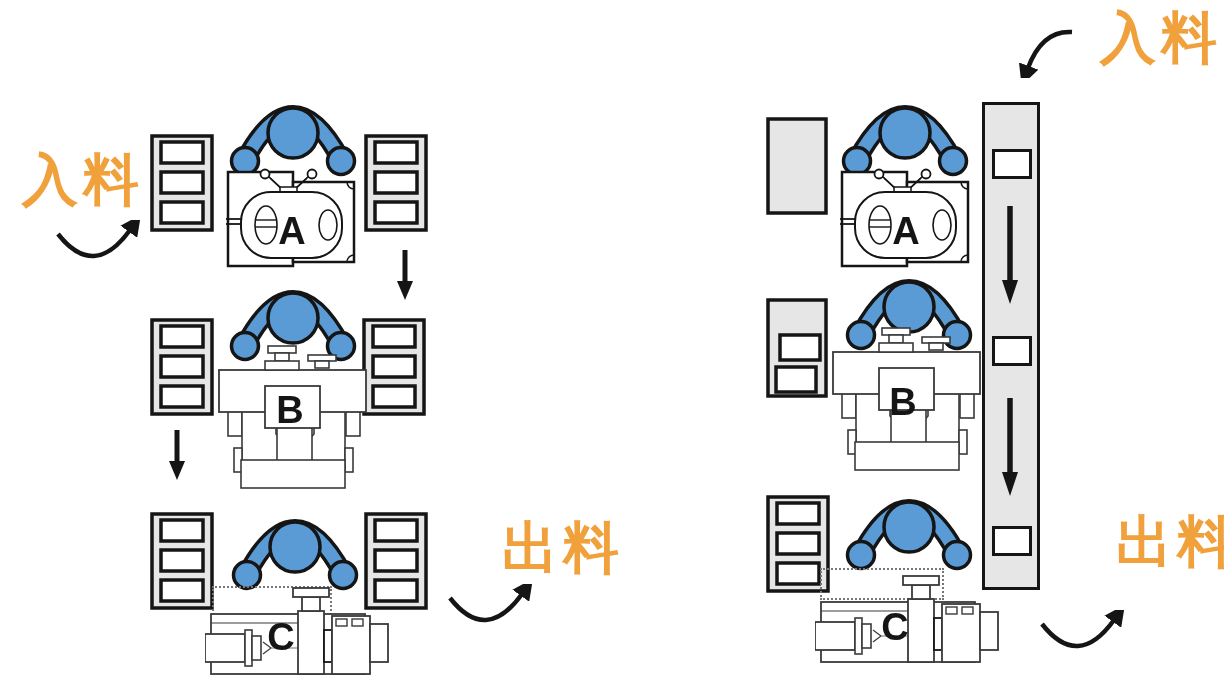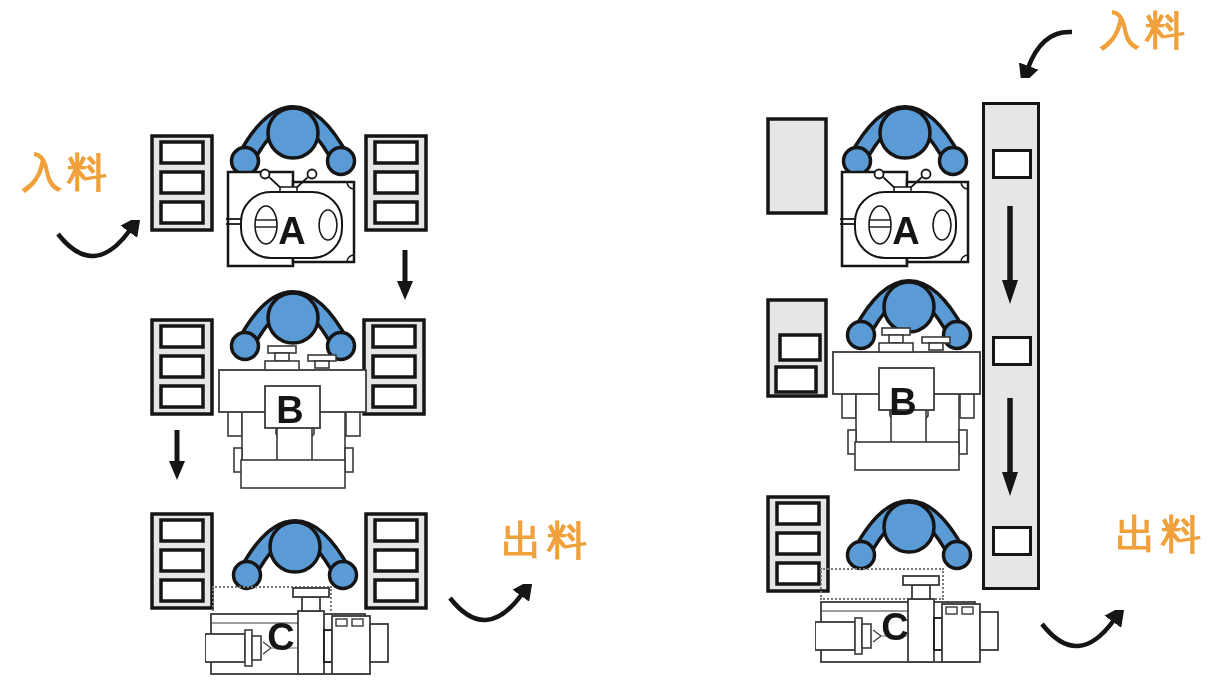--- a/index.html
+++ b/index.html
@@ -1,19 +1,19 @@
 <!DOCTYPE html>
 <html><head>
 <meta charset="utf-8">
 <style>
   html,body{margin:0;padding:0;background:#ffffff;}
   .stage{position:relative;width:1224px;height:685px;background:#fff;overflow:hidden;
          font-family:"Liberation Sans","DejaVu Sans",sans-serif;}
   .abs{position:absolute;}
-  .flow-label{position:absolute;font-weight:bold;font-size:40px;line-height:1;
+  .flow-label{position:absolute;font-weight:bold;font-size:56px;line-height:1;
               color:#F0A13C;letter-spacing:5px;white-space:nowrap;}
   .mletter{position:absolute;width:50px;text-align:center;font-weight:bold;
            font-size:38px;line-height:1;color:#151515;}
   .conveyor{position:absolute;left:982px;top:102px;width:52px;height:482px;
             background:#E7E6E6;border:3px solid #151515;}
   .conv-item{position:absolute;width:34px;height:24px;background:#fff;border:3px solid #151515;}
   .dotted-area{position:absolute;border:2px dotted #777;}
   section{position:absolute;inset:0;}
 </style>
 </head>

